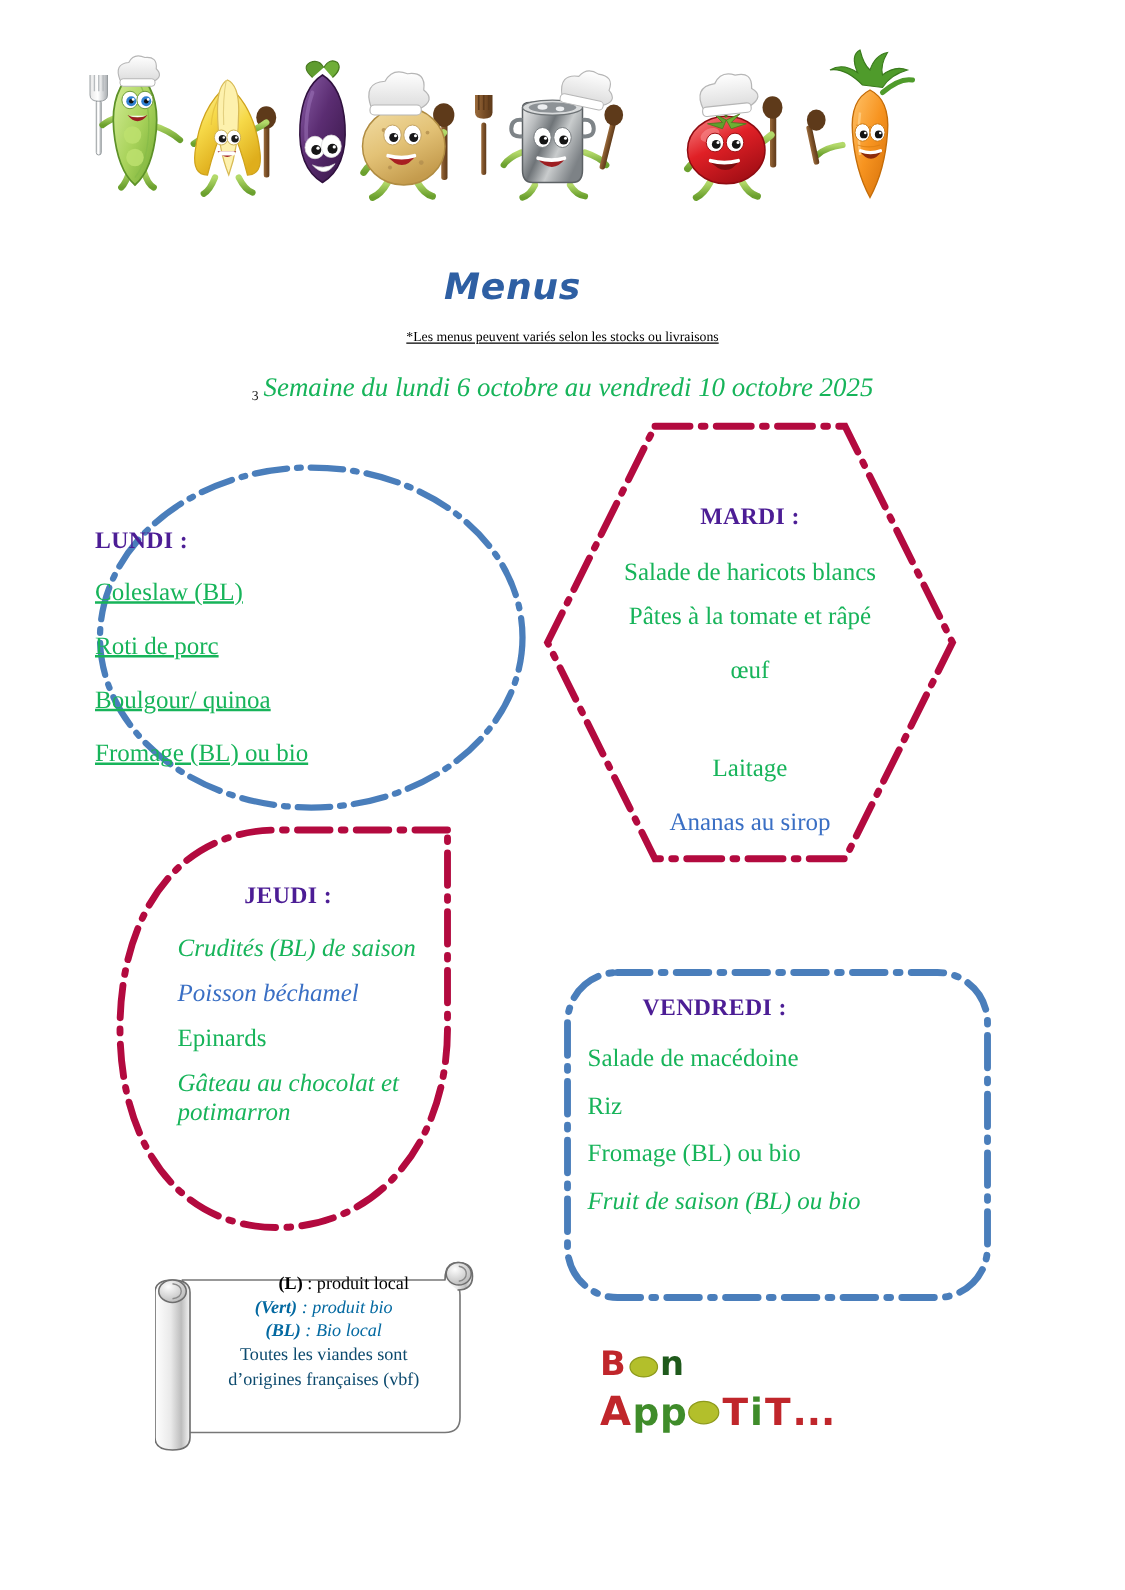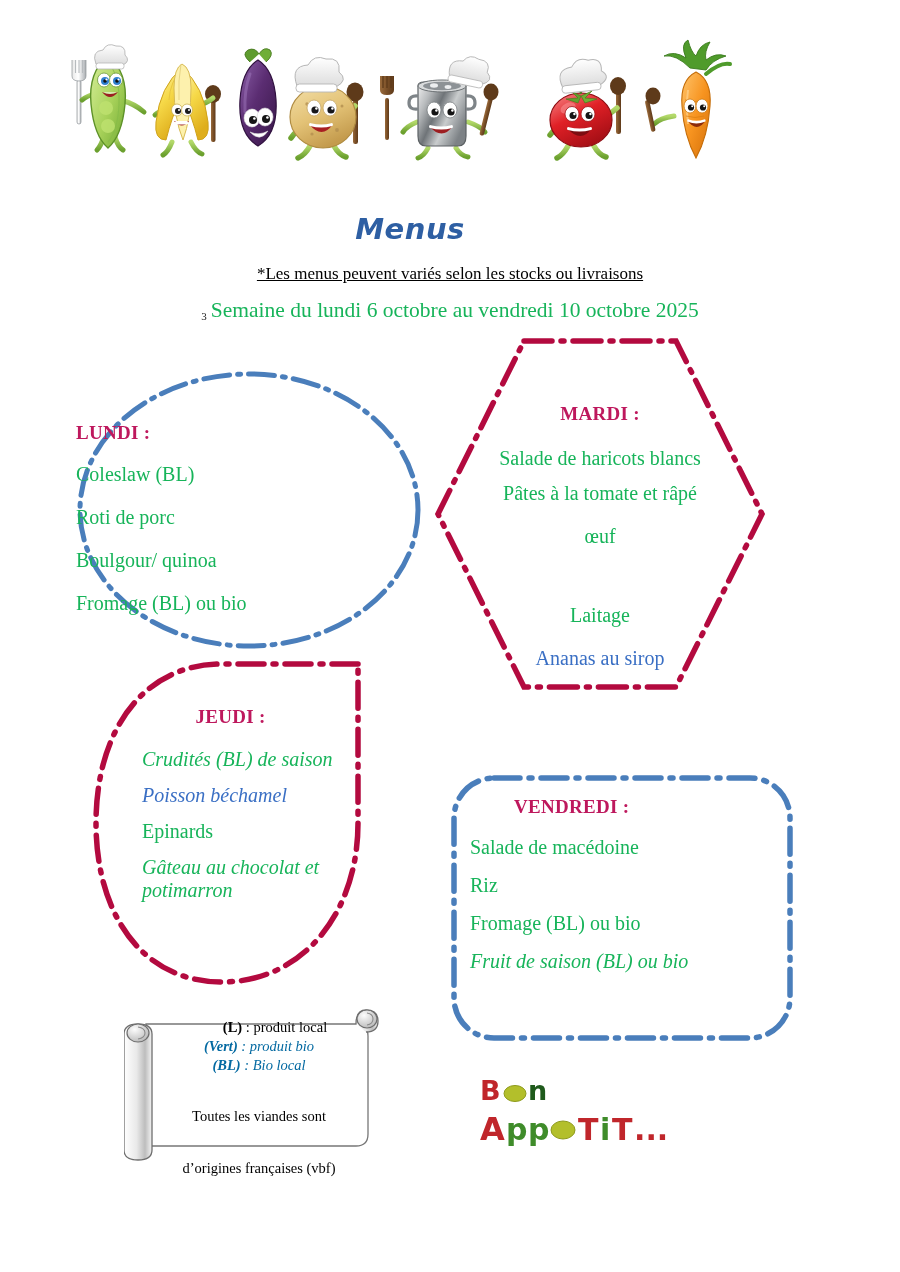--- a/index.html
+++ b/index.html
@@ -31,47 +31,48 @@
     font-weight: bold;
     font-style: italic;
     font-size: 29px;
     color: #2E5FA3;
     letter-spacing: 0.5px;
   }
   #menus-note {
     position: absolute;
     left: 0; top: 264px; width: 900px;
     text-align: center;
-    font-size: 17px;
+    font-size: 11px;
     color: #000000;
   }
   #menus-note span { text-decoration: underline; }
 
   #semaine-line {
     position: absolute;
     left: 0; top: 298px; width: 900px;
     text-align: center;
   }
   #semaine-num {
     font-size: 11px;
     color: #1a1a1a;
     vertical-align: baseline;
     position: relative;
     top: 3px;
   }
   #semaine-text {
     font-size: 21.5px;
     color: #17B45A;
+    font-style: italic;
   }
 
   
   .day-title {
     font-weight: bold;
     font-size: 19px;
-    color: #be185d;
+    color: #4c1d95;
     letter-spacing: 0.3px;
   }
   .dish {
     font-size: 20px;
     color: #17B45A;
     line-height: 1.15;
   }
   .dish.blue { color: #3A6FC4; }
   .dish.italic { font-style: italic; }
 
@@ -82,21 +83,21 @@
     width: 346px; height: 280px;
   }
   #lundi-content {
     position: absolute;
     left: 76px; top: 370px;
     width: 346px; height: 280px;
     text-align: left;
     padding-top: 52px;
   }
   #lundi-content .day-title { display: block; margin-bottom: 19px; }
-  #lundi-content .dish { display: block; margin-bottom: 20px; }
+  #lundi-content .dish { display: block; margin-bottom: 20px; text-decoration: underline; }
 
   
   #mardi-shape {
     position: absolute;
     left: 432px; top: 335px;
     width: 336px; height: 358px;
   }
   #mardi-content {
     position: absolute;
     left: 432px; top: 335px;
@@ -152,21 +153,21 @@
     left: 124px; top: 1000px;
     width: 260px; height: 165px;
     text-align: center;
     padding: 18px 14px 0 24px;
     font-size: 14.5px;
     line-height: 1.32;
   }
   #legend-content .lg { display: block; }
   #legend-content .lg.black { color: #000000; padding-left: 32px; }
   #legend-content .lg.green { color: #0369a1; font-style: italic; }
-  #legend-content .lg.blue  { color: #000000; margin-top: 32px; }
+  #legend-content .lg.blue  { color: #0c4a6e; }
   #legend-content .lg b { font-weight: bold; }
 
   
   #bon-appetit {
     position: absolute;
     left: 478px; top: 1074px;
     width: 220px; height: 76px;
   }
 </style>
 </head>

